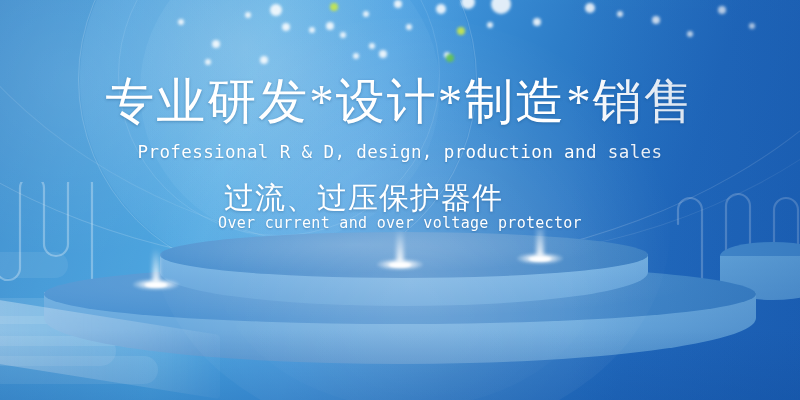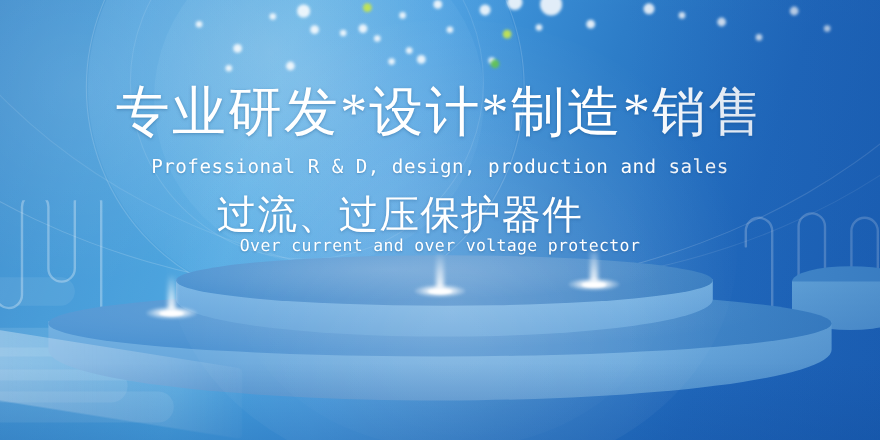--- a/index.html
+++ b/index.html
@@ -216,22 +216,22 @@
     position:absolute;left:0;top:140px;width:800px;
     font-family:"DejaVu Sans Mono","Liberation Mono",monospace;
     font-size:17.5px;line-height:24px;
     letter-spacing:.4px;
     color:#ffffff;
     text-shadow:0 1px 2px rgba(12,60,110,.3);
     white-space:nowrap;
   }
   .sub-cn{
     position:absolute;left:0;top:180px;width:727px;
-    font-family:Liberation Mono, monospace;
-    font-size:36px;line-height:36px;
+    font-family:Liberation Serif, serif;
+    font-size:30px;line-height:36px;
     letter-spacing:1px;
     color:#ffffff;
     text-shadow:0 1px 3px rgba(12,60,110,.32);
     white-space:nowrap;
   }
   .sub-en{
     position:absolute;left:0;top:212px;width:800px;
     font-family:"DejaVu Sans Mono","Liberation Mono",monospace;
     font-size:15px;line-height:22px;
     letter-spacing:.3px;

